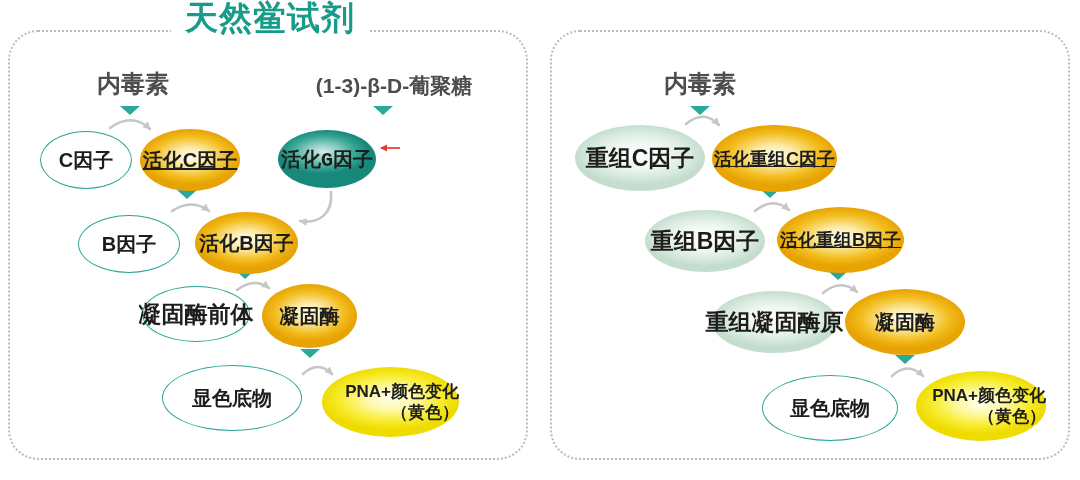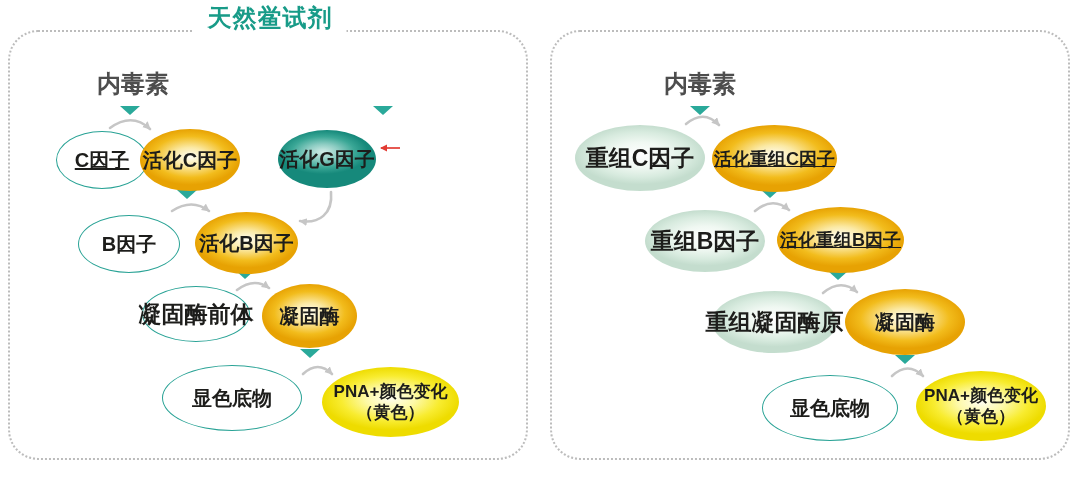--- a/index.html
+++ b/index.html
@@ -8,42 +8,42 @@
     font-family:"Liberation Sans","DejaVu Sans",sans-serif;
   }
   .panel{
     position:absolute;top:30px;height:430px;width:520px;
     border:2px dotted #bcbcbc;border-radius:30px;box-sizing:border-box;
   }
   .panel-title{
     position:absolute;top:0px;height:36px;line-height:36px;
     transform:translateX(-50%);
     background:#ffffff;padding:0 14px;white-space:nowrap;
-    font-size:24px;font-weight:bold;color:#189b88;letter-spacing:1px;
+    font-size:33px;font-weight:bold;color:#189b88;letter-spacing:1px;
     z-index:3;
   }
   .input-label{
     position:absolute;transform:translate(-50%,-50%);
     font-weight:bold;color:#4d4d4d;white-space:nowrap;z-index:2;
   }
   .lbl-lg{font-size:24px;}
   .lbl-md{font-size:21px;}
   .node{
     position:absolute;border-radius:50%;box-sizing:border-box;
     display:flex;flex-direction:column;align-items:center;justify-content:center;
     font-weight:bold;color:#1d1d1b;white-space:nowrap;z-index:2;text-align:center;
   }
   .fs20{font-size:20px;}
   .fs19{font-size:23px;}
   .fs18{font-size:18px;text-decoration:underline;}
-  .fs17{font-size:17px;line-height:1.25;}
+  .fs17{font-size:17px;line-height:1.25;align-items:flex-end;}
   .n-white{background:#ffffff;border:1.6px solid #2aa396;}
   .n-whitegray{background:#ffffff;border:1.4px solid #c7cbc8;}
   .n-orange{background:radial-gradient(closest-side at 50% 45%, #fffef6 0%, #fbe9a4 34%, #f2bc1c 74%, #e7a203 100%);}
-  .n-teal{background:radial-gradient(closest-side at 46% 38%, #d4ede8 0%, #8cccc2 36%, #3aa796 70%, #16897b 100%);}
+  .n-teal{background:radial-gradient(closest-side at 46% 38%, #d4ede8 0%, #8cccc2 36%, #3aa796 70%, #16897b 100%);font-family:Liberation Mono, monospace;}
   .n-green{background:radial-gradient(closest-side at 50% 45%, #ffffff 0%, #f0f8f2 42%, #d8ebdf 76%, #c4ddce 100%);}
   .n-yellow{background:radial-gradient(closest-side at 50% 45%, #fffef0 0%, #fdf9a8 36%, #f8ec30 72%, #eedc00 100%);}
   #arrow-layer{position:absolute;left:0;top:0;z-index:1;pointer-events:none;}
 </style>
 </head>
 <body>
 
 <div id="stage">
 
   <div class="panel" style="left:8px;"></div>
@@ -82,23 +82,24 @@
       <path d="M 686,124 Q 704,109 719,125"></path>
       <path d="M 755,211 Q 773,196 789,210"></path>
       <path d="M 823,293 Q 841,278 857,292"></path>
       <path d="M 892,376 Q 908,361 923,376"></path>
     </g>
 
     <path d="M 400,148 L 381,148" fill="none" stroke="#e23b33" stroke-width="1.7" marker-end="url(#ah-red)"></path>
   </svg>
 
   <div class="input-label lbl-lg" style="left:133px;top:84px;">内毒素</div>
+  <div class="input-label lbl-md" style="left:394px;top:86px;">(1-3)-β-D-葡聚糖</div>
 
-  <div class="node n-white fs20" style="left:56px;top:131px;width:92px;height:58px;text-decoration:underline;">C因子</div>
-  <div class="node n-orange fs20" style="left:140px;top:129px;width:100px;height:62px;">活化C因子</div>
+  <div class="node n-white fs20" style="left:40px;top:131px;width:92px;height:58px;">C因子</div>
+  <div class="node n-orange fs20" style="left:140px;top:129px;width:100px;height:62px;text-decoration:underline;">活化C因子</div>
   <div class="node n-teal fs20" style="left:278px;top:130px;width:98px;height:58px;">活化G因子</div>
   <div class="node n-white fs20" style="left:78px;top:215px;width:102px;height:58px;">B因子</div>
   <div class="node n-orange fs20" style="left:195px;top:212px;width:103px;height:62px;">活化B因子</div>
   <div class="node n-white fs19" style="left:142px;top:286px;width:108px;height:56px;">凝固酶前体</div>
   <div class="node n-orange fs20" style="left:262px;top:284px;width:95px;height:64px;">凝固酶</div>
   <div class="node n-white fs20" style="left:162px;top:365px;width:140px;height:66px;">显色底物</div>
   <div class="node n-yellow fs17" style="left:322px;top:367px;width:137px;height:70px;">
     <span>PNA+颜色变化</span>
     <span>（黄色）</span>
   </div>

